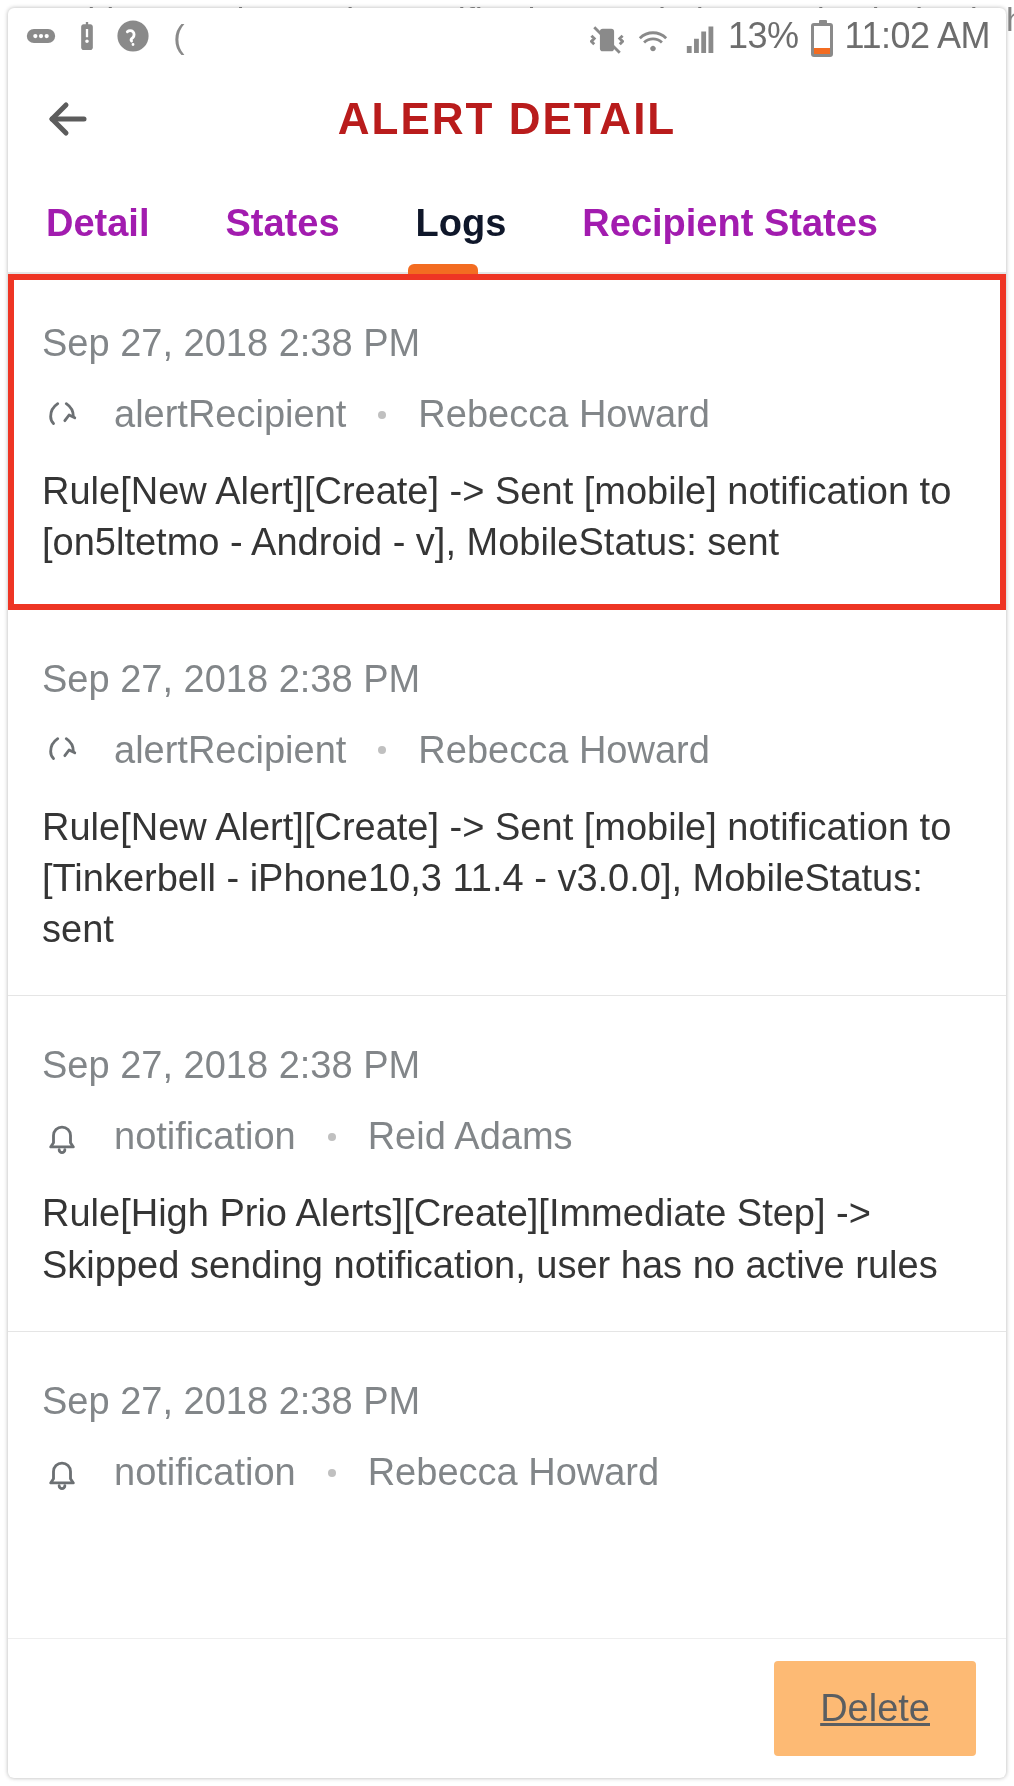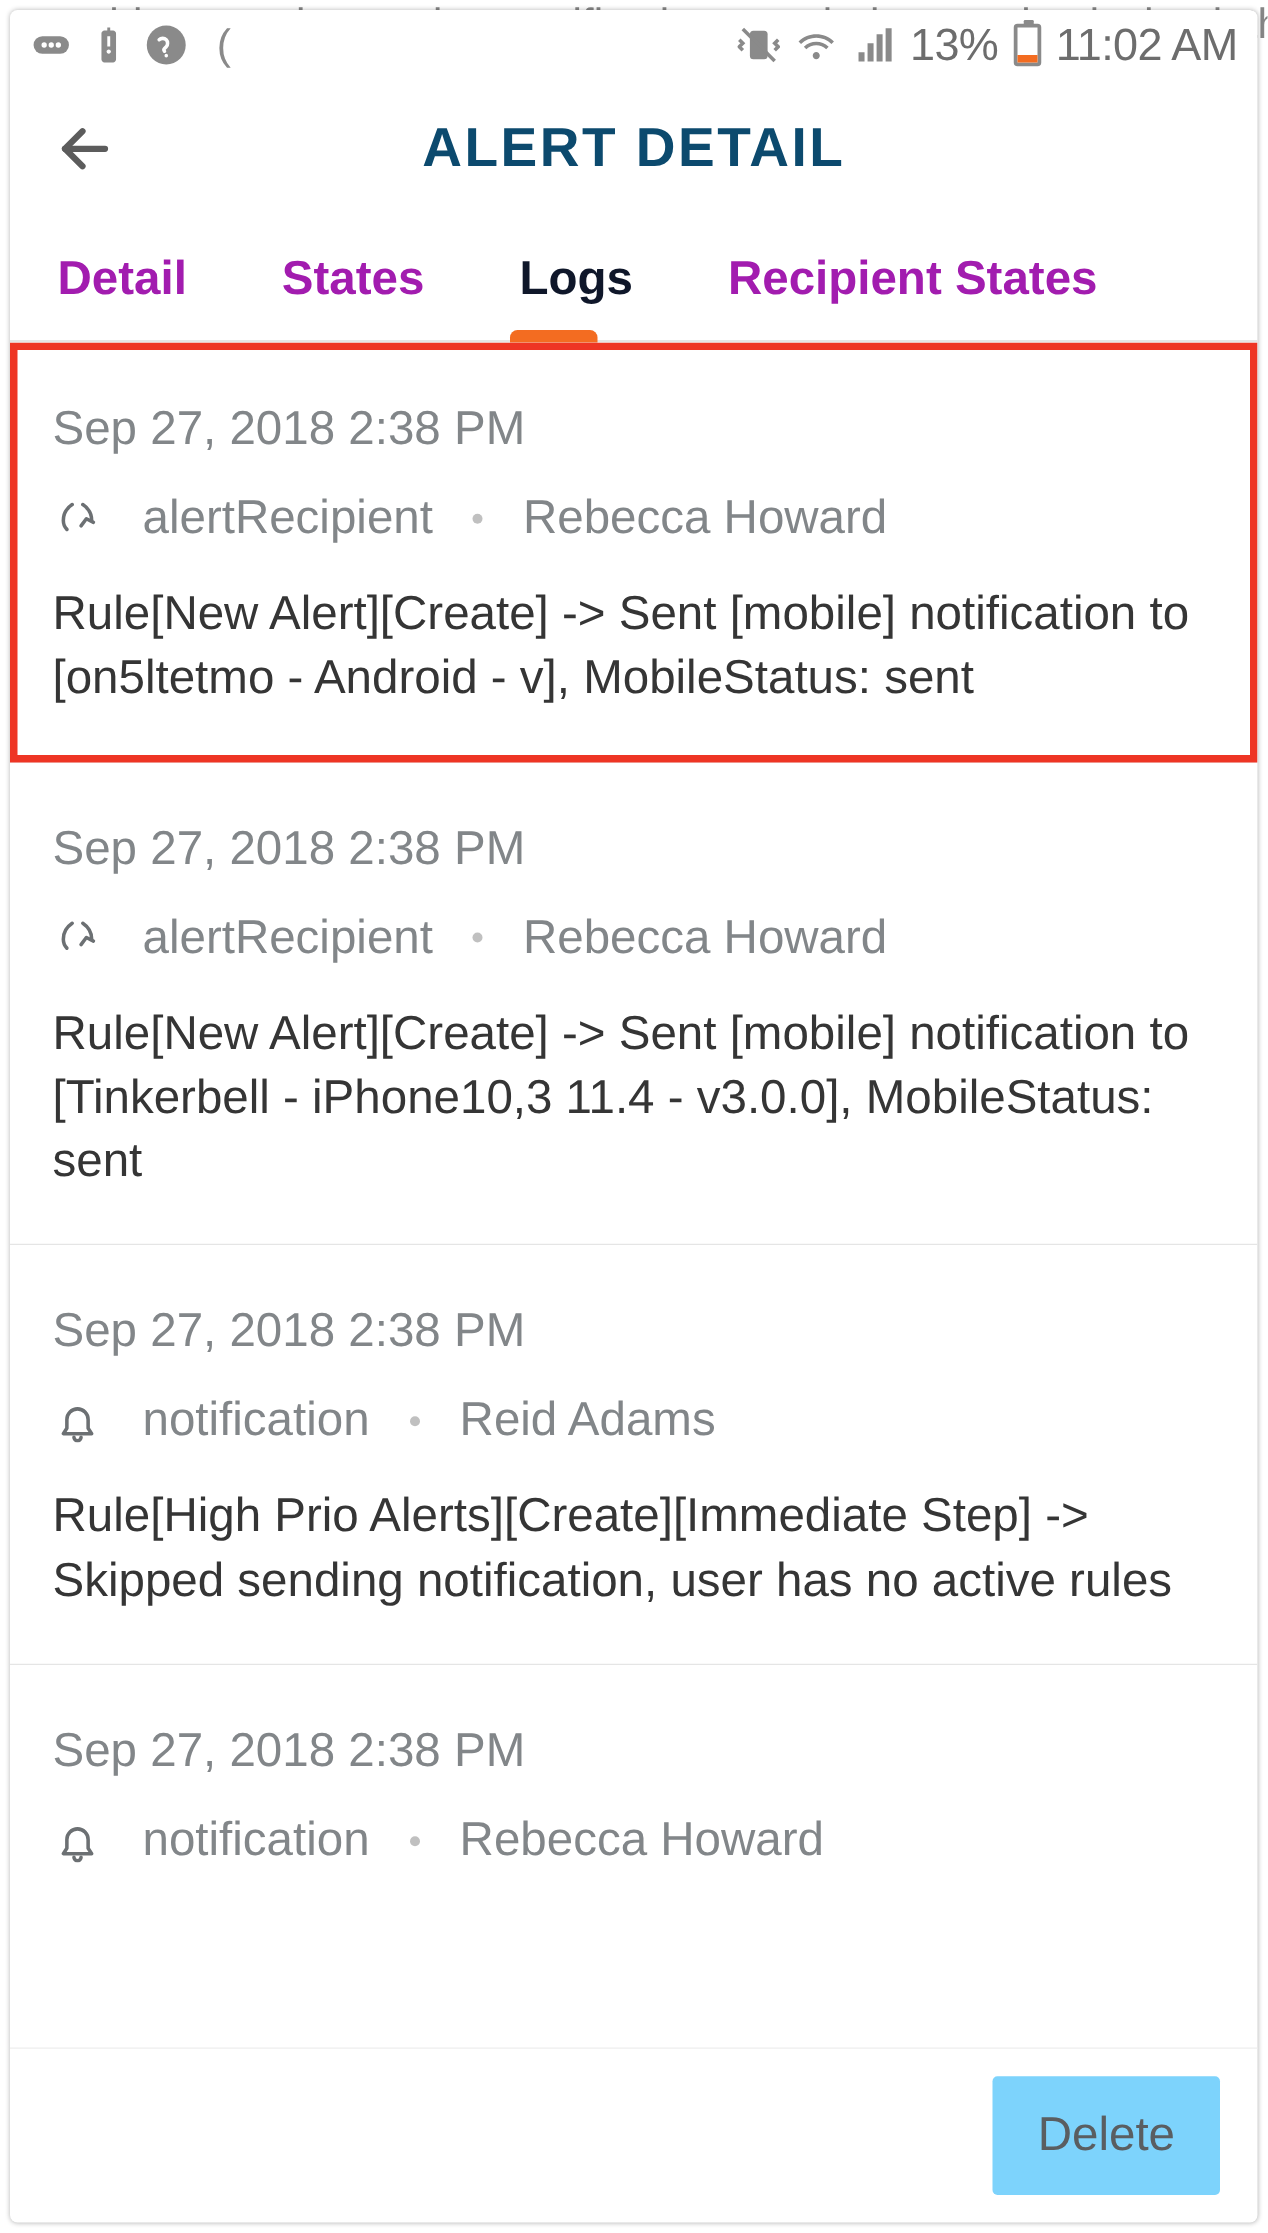--- a/index.html
+++ b/index.html
@@ -5,52 +5,52 @@
   * { box-sizing: border-box; margin: 0; padding: 0; }
   html, body { width: 1014px; height: 1786px; font-family: -apple-system, Helvetica, Arial, sans-serif; background: #fff; color: #646a6e; overflow: hidden; }
 
   .bg-text { position: absolute; top: 0; left: 0; width: 1014px; font-size: 34px; color: #868686; padding: 0 10px; white-space: nowrap; overflow: hidden; }
 
   .screen { position: absolute; top: 8px; left: 8px; width: 998px; height: 1770px; background: #fff; border-radius: 6px; box-shadow: 0 0 4px rgba(0,0,0,0.3); display: flex; flex-direction: column; }
 
   
   .status-bar { height: 56px; display: flex; align-items: center; padding: 0 16px; font-size: 32px; color: #727272; }
   .sb-left { display: flex; gap: 12px; align-items: center; }
-  .sb-right { margin-left: auto; display: flex; gap: 12px; align-items: center; font-weight: 400; }
+  .sb-right { margin-left: auto; display: flex; gap: 12px; align-items: flex-end; font-weight: 400; }
   .sb-icon { width: 34px; height: 34px; display: inline-flex; align-items: center; justify-content: center; }
   .batt { width: 22px; height: 34px; border: 3px solid #8a8a8a; border-radius: 3px; position: relative; display:inline-block; }
   .batt::before { content:""; position:absolute; top:-6px; left:5px; width:8px; height:4px; background:#8a8a8a; border-radius:1px;}
   .batt .fill { position:absolute; bottom:0; left:0; right:0; height:20%; background:#f36c21;}
   .sb-time, .sb-pct { font-size: 36px; letter-spacing: -0.5px; color:#6d6d6d; font-weight:400;}
 
   
   .app-header { height: 110px; display: flex; align-items: center; padding: 0 30px; }
   .back { width:60px; height:60px; display:flex; align-items:center; justify-content:center; color:#5c5c5c; }
-  .title { flex:1; text-align:center; font-size:44px; font-weight:700; letter-spacing:2px; color:#0c4a6e; margin-left:-60px;}
+  .title { flex:1; text-align:center; font-size:44px; font-weight:700; letter-spacing:2px; color:#b91c1c; margin-left:-60px;}
 
   
   .tabs { height: 100px; display:flex; align-items:center; border-bottom: 2px solid #e5e5e5; position:relative; }
   .tab { flex:0 0 auto; font-size:38px; font-weight:600; color:#a21caf; padding: 0 38px; height:100%; display:flex; align-items:center; }
   .tab.active { color:#0f172a; }
   .tab-underline { position:absolute; bottom:-2px; height:10px; width:70px; background:#f36c21; border-radius:6px 6px 0 0; left:400px; }
 
   
   .logs { flex:1; overflow:hidden; position:relative; }
   .log-entry { padding: 48px 34px 40px; border-bottom: 1px solid #e5e5e5; }
   .log-ts { font-size:38px; color:#828689; margin-bottom: 28px; }
   .log-meta { display:flex; align-items:center; gap: 32px; font-size:38px; color:#828689; margin-bottom: 30px;}
   .log-meta .dot { width:8px; height:8px; border-radius:50%; background:#c0c0c0; }
   .log-msg { font-size:38px; color:#353535; line-height:1.35; }
   .log-entry.highlighted { outline: 6px solid #ee3524; outline-offset:-6px; }
 
   .meta-icon { width:40px; height:40px; display:inline-flex; align-items:center; justify-content:center; color:#6c7073;}
 
   
   .footer { height: 140px; display:flex; align-items:center; justify-content:flex-end; padding: 0 30px; border-top: 1px solid #eee; }
-  .delete-btn { background:#7dd3fc; color:#5a5e61; font-size:38px; font-weight:500; padding: 26px 36px; border:none; border-radius:4px; }
+  .delete-btn { background:#fdba74; color:#5a5e61; font-size:38px; font-weight:500; padding: 26px 46px; border:none; border-radius:4px;text-decoration:underline; }
 
   svg { display:block; }
 </style>
 </head>
 <body>
 
 <div class="bg-text">e problem persists and no notifications are being received, check the alert logs. T</div>
 
 <div class="screen">
 

